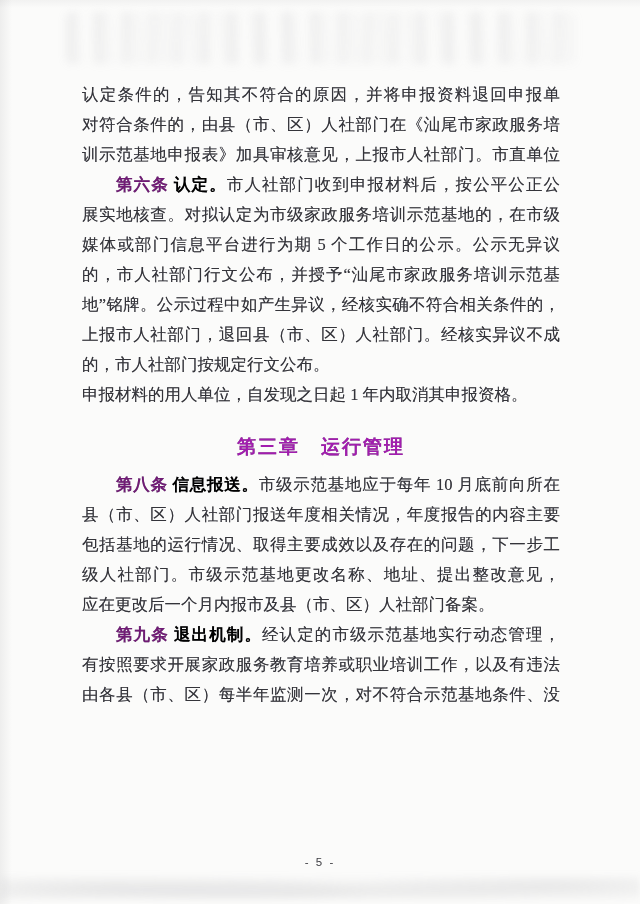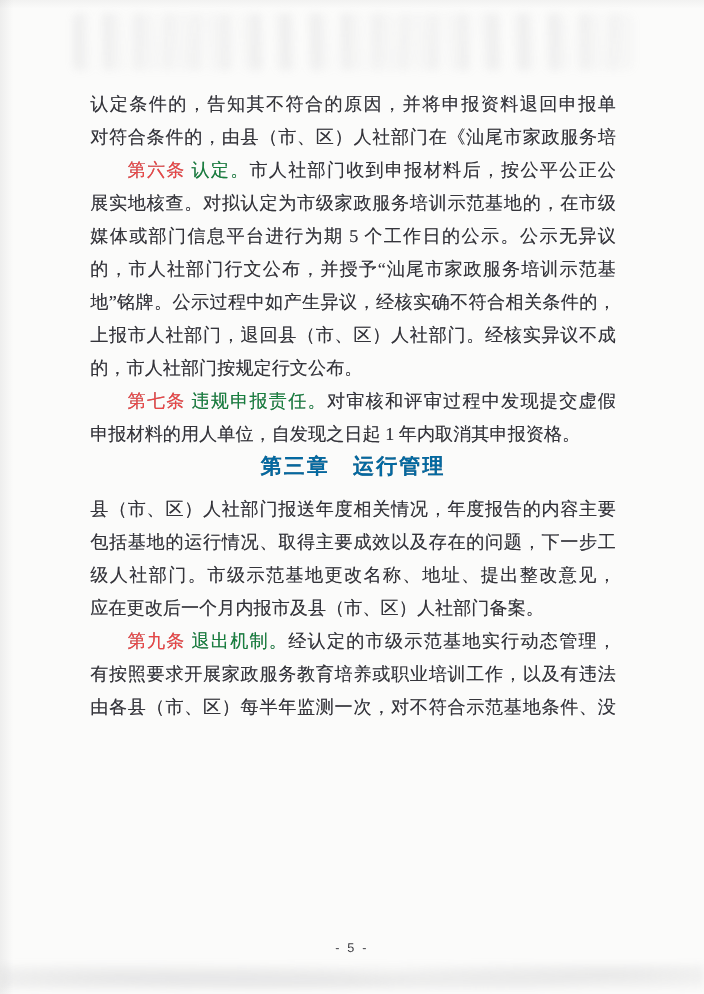--- a/index.html
+++ b/index.html
@@ -53,31 +53,32 @@
     overflow: hidden;
     text-shadow: 0 0 0.6px rgba(55,55,66,0.55);
   }
   .ln.fill {
     text-align: justify;
     text-align-last: justify;
   }
   .ln.indent {
     text-indent: 34px;
   }
-  .b { font-weight: 400; color: #ef4444; }
-  .t { font-weight: 400; color: #15803d; }
+  .b { font-weight: 700; color: #701a75; }
+  .t { font-weight: 700; color: #000000; }
   .chapter {
     height: 30px;
     line-height: 30px;
+    margin-top: 22px;
     margin-bottom: 8px;
     text-align: center;
     font-weight: 700;
     font-size: 19px;
     letter-spacing: 2px;
-    color: #0369a1;
+    color: #a21caf;
     text-shadow: 0 0 0.6px rgba(40,40,50,0.55);
   }
   .footer {
     position: absolute;
     left: 0; right: 0;
     top: 856px;
     text-align: center;
     font-size: 11.5px;
     letter-spacing: 2px;
     color: #3b3b40;
@@ -91,34 +92,35 @@
 
   <div class="edge-top"></div>
   <div class="edge-left"></div>
   <div class="ghost-top"></div>
   <div class="shadow-bottom"></div>
 
   <div class="textblock">
 
     <div class="ln fill"><span>认定条件的，告知其不符合的原因，并将申报资料退回申报单位。</span></div>
     <div class="ln fill"><span>对符合条件的，由县（市、区）人社部门在《汕尾市家政服务培</span></div>
+    <div class="ln fill"><span>训示范基地申报表》加具审核意见，上报市人社部门。市直单位</span></div>
 
     <div class="ln fill indent"><span class="b">第六条 </span><span class="t">认定。</span><span>市人社部门收到申报材料后，按公平公正公</span></div>
     <div class="ln fill"><span>展实地核查。对拟认定为市级家政服务培训示范基地的，在市级</span></div>
     <div class="ln fill"><span>媒体或部门信息平台进行为期 5 个工作日的公示。公示无异议</span></div>
     <div class="ln fill"><span>的，市人社部门行文公布，并授予“汕尾市家政服务培训示范基</span></div>
     <div class="ln fill"><span>地”铭牌。公示过程中如产生异议，经核实确不符合相关条件的，</span></div>
     <div class="ln fill"><span>上报市人社部门，退回县（市、区）人社部门。经核实异议不成立</span></div>
     <div class="ln"><span>的，市人社部门按规定行文公布。</span></div>
 
-    <div class="ln fill indent"><span class="b">第七条 </span><span class="t">违规申报责任。</span><span>对审核和评审过程中发现提交虚假</span></div>
     <div class="ln"><span>申报材料的用人单位，自发现之日起 1 年内取消其申报资格。</span></div>
 
     <div class="chapter">第三章　运行管理</div>
 
+    <div class="ln fill indent"><span class="b">第八条 </span><span class="t">信息报送。</span><span>市级示范基地应于每年 10 月底前向所在</span></div>
     <div class="ln fill"><span>县（市、区）人社部门报送年度相关情况，年度报告的内容主要</span></div>
     <div class="ln fill"><span>包括基地的运行情况、取得主要成效以及存在的问题，下一步工</span></div>
     <div class="ln fill"><span>级人社部门。市级示范基地更改名称、地址、提出整改意见，</span></div>
     <div class="ln"><span>应在更改后一个月内报市及县（市、区）人社部门备案。</span></div>
 
     <div class="ln fill indent"><span class="b">第九条 </span><span class="t">退出机制。</span><span>经认定的市级示范基地实行动态管理，</span></div>
     <div class="ln fill"><span>有按照要求开展家政服务教育培养或职业培训工作，以及有违法</span></div>
     <div class="ln fill"><span>由各县（市、区）每半年监测一次，对不符合示范基地条件、没</span></div>
 
   </div>

